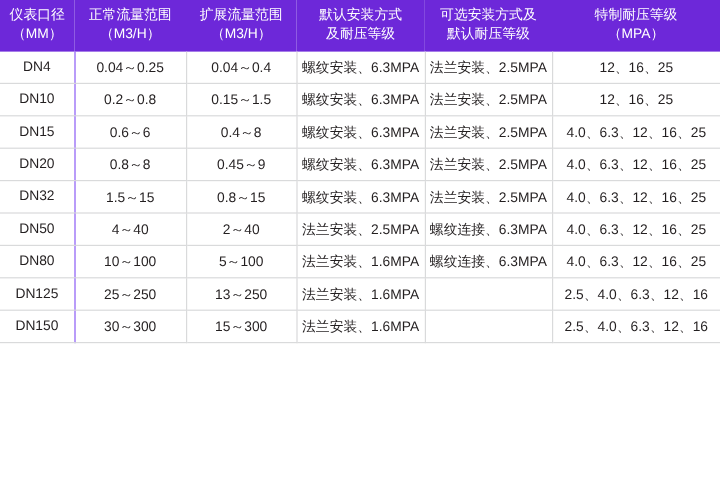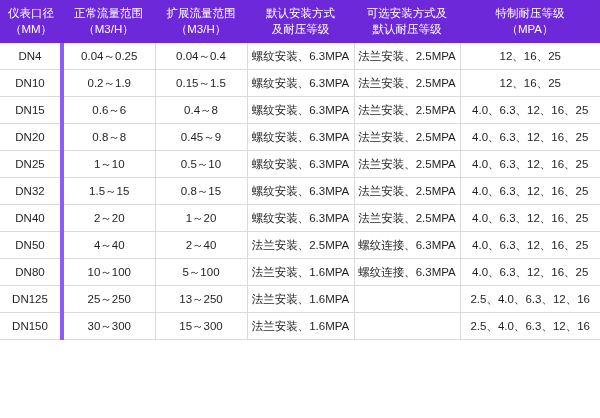--- a/index.html
+++ b/index.html
@@ -37,21 +37,21 @@
     height: 26px;
     padding: 0 2px;
     border-bottom: 1px solid #d9dadb;
     color: #231f20;
     white-space: nowrap;
   }
   #spec-table tbody tr:last-child td {
     border-bottom: 1px solid #d9dadb;
   }
   #spec-table tbody td.col-0 {
-    border-right: 4px solid #8b5cf6;
+    border-right: 1px solid #8b5cf6;
   }
   #spec-table tbody td.col-1,
   #spec-table tbody td.col-2,
   #spec-table tbody td.col-3,
   #spec-table tbody td.col-4 {
     border-right: 1px solid #d9dadb;
   }
   #spec-table tbody td.col-5 {
     border-right: none;
   }
@@ -109,21 +109,21 @@
       <tr>
         <td class="col-0">DN4</td>
         <td class="col-1">0.04～0.25</td>
         <td class="col-2">0.04～0.4</td>
         <td class="col-3 teal-text">螺纹安装、6.3MPA</td>
         <td class="col-4 teal-text">法兰安装、2.5MPA</td>
         <td class="col-5">12、16、25</td>
       </tr>
       <tr>
         <td class="col-0">DN10</td>
-        <td class="col-1">0.2～1.9</td>
+        <td class="col-1">0.2～0.8</td>
         <td class="col-2">0.15～1.5</td>
         <td class="col-3 teal-text">螺纹安装、6.3MPA</td>
         <td class="col-4 teal-text">法兰安装、2.5MPA</td>
         <td class="col-5">12、16、25</td>
       </tr>
       <tr>
         <td class="col-0">DN15</td>
         <td class="col-1">0.6～6</td>
         <td class="col-2">0.4～8</td>
         <td class="col-3 teal-text">螺纹安装、6.3MPA</td>
@@ -132,39 +132,23 @@
       </tr>
       <tr>
         <td class="col-0">DN20</td>
         <td class="col-1">0.8～8</td>
         <td class="col-2">0.45～9</td>
         <td class="col-3 teal-text">螺纹安装、6.3MPA</td>
         <td class="col-4 teal-text">法兰安装、2.5MPA</td>
         <td class="col-5">4.0、6.3、12、16、25</td>
       </tr>
       <tr>
-        <td class="col-0">DN25</td>
-        <td class="col-1">1～10</td>
-        <td class="col-2">0.5～10</td>
-        <td class="col-3 teal-text">螺纹安装、6.3MPA</td>
-        <td class="col-4 teal-text">法兰安装、2.5MPA</td>
-        <td class="col-5">4.0、6.3、12、16、25</td>
-      </tr>
-      <tr>
         <td class="col-0">DN32</td>
         <td class="col-1">1.5～15</td>
         <td class="col-2">0.8～15</td>
-        <td class="col-3 teal-text">螺纹安装、6.3MPA</td>
-        <td class="col-4 teal-text">法兰安装、2.5MPA</td>
-        <td class="col-5">4.0、6.3、12、16、25</td>
-      </tr>
-      <tr>
-        <td class="col-0">DN40</td>
-        <td class="col-1">2～20</td>
-        <td class="col-2">1～20</td>
         <td class="col-3 teal-text">螺纹安装、6.3MPA</td>
         <td class="col-4 teal-text">法兰安装、2.5MPA</td>
         <td class="col-5">4.0、6.3、12、16、25</td>
       </tr>
       <tr>
         <td class="col-0">DN50</td>
         <td class="col-1">4～40</td>
         <td class="col-2">2～40</td>
         <td class="col-3">法兰安装、2.5MPA</td>
         <td class="col-4 teal-text">螺纹连接、6.3MPA</td>

